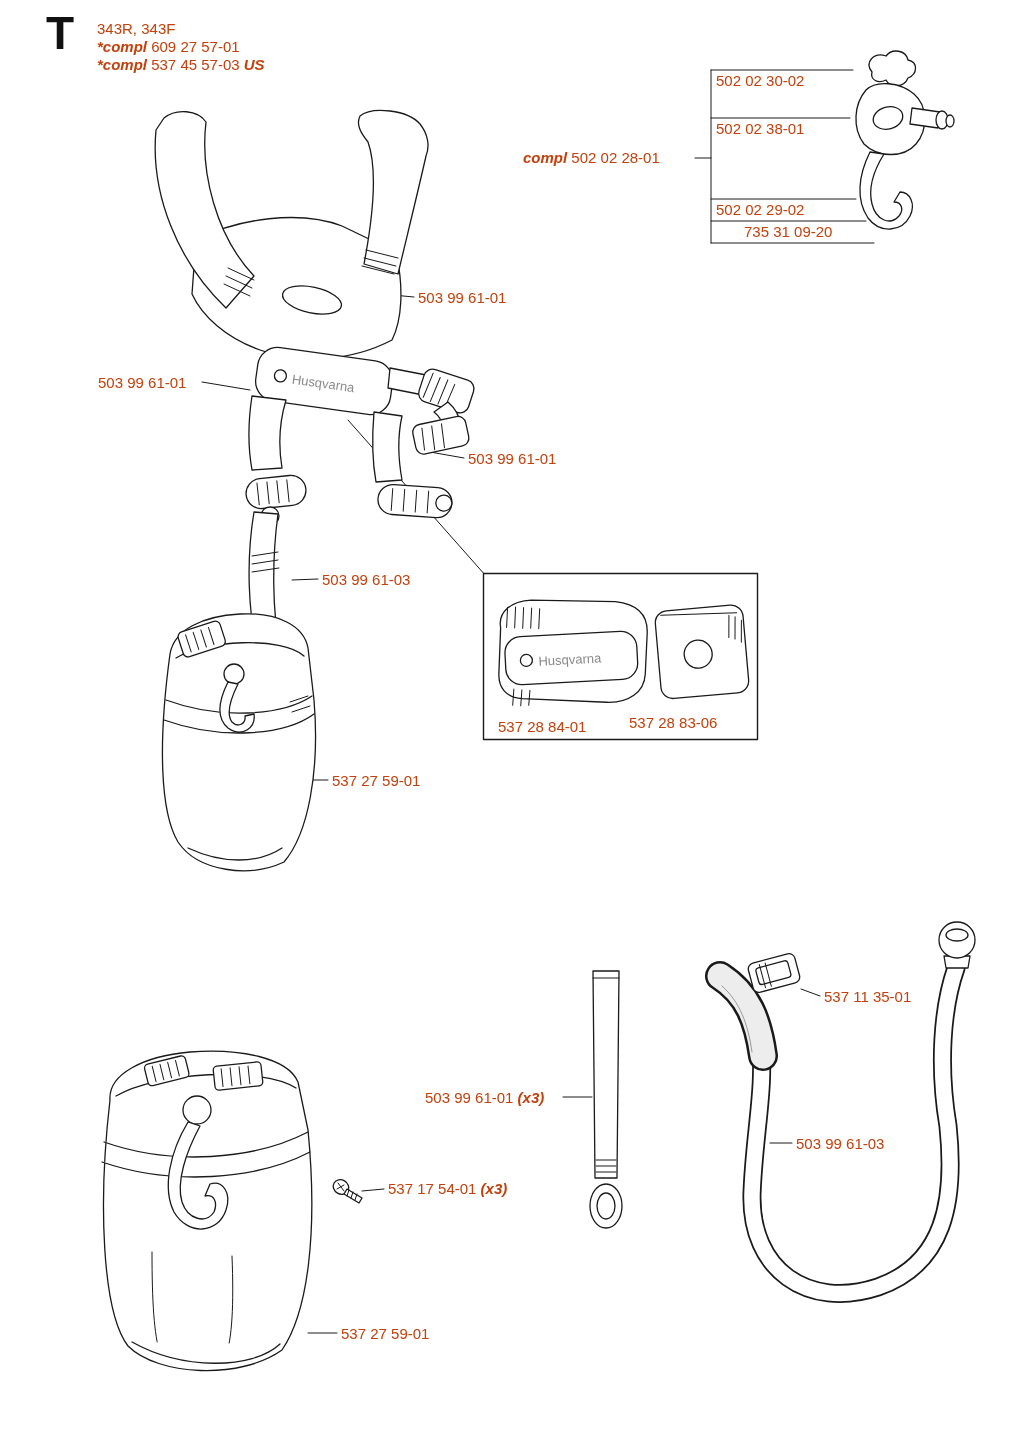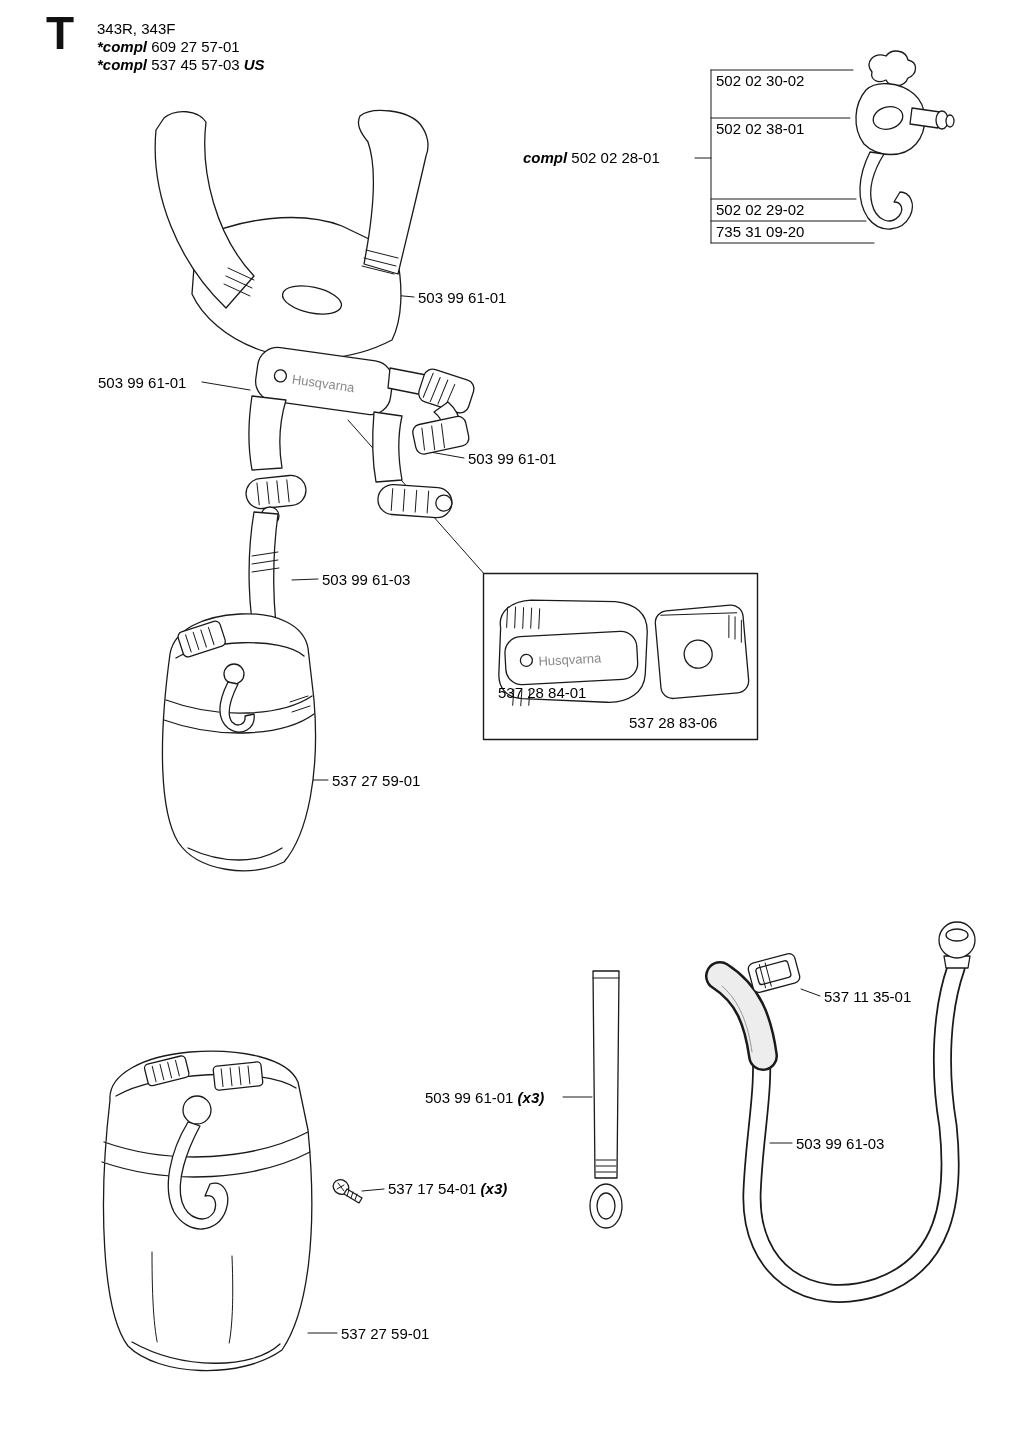--- a/index.html
+++ b/index.html
@@ -1,20 +1,20 @@
 <!DOCTYPE html>
 <html><head>
 <meta charset="utf-8">
 <style>
   * { margin:0; padding:0; box-sizing:border-box; }
   html,body { background:#ffffff; }
   body { font-family:"Liberation Sans", sans-serif; }
   .page { position:relative; width:1024px; height:1437px; background:#ffffff; color:#1a1a1a; overflow:hidden; }
   .page svg { position:absolute; left:0; top:0; }
-  .lbl { position:absolute; font-size:15px; line-height:17px; color:#000000; white-space:pre; }
+  .lbl { position:absolute; font-size:15px; line-height:17px; color:#c2410c; white-space:pre; }
   .b { font-weight:bold;font-style:italic; }
   .t-letter { position:absolute; font-size:46px; font-weight:bold; line-height:1; color:#111; }
 </style>
 </head>
 <body>
 
 <div class="page">
 
   <svg width="1024" height="1437" viewBox="0 0 1024 1437">
     <g fill="none" stroke="#1a1a1a" stroke-width="1.3" stroke-linejoin="round" stroke-linecap="round">
@@ -181,29 +181,29 @@
 
   <div class="t-letter" style="left:46px;top:10px">T</div>
   <div class="lbl" style="left:97px;top:20px">343R, 343F</div>
   <div class="lbl" style="left:97px;top:38px"><span class="b">*compl</span><span> 609 27 57-01</span><span class="b"></span></div>
   <div class="lbl" style="left:97px;top:56px"><span class="b">*compl</span><span> 537 45 57-03 </span><span class="b">US</span></div>
 
   <div class="lbl" style="left:716px;top:72px">502 02 30-02</div>
   <div class="lbl" style="left:716px;top:120px">502 02 38-01</div>
   <div class="lbl" style="left:523px;top:149px"><span class="b">compl</span><span> 502 02 28-01</span></div>
   <div class="lbl" style="left:716px;top:201px">502 02 29-02</div>
-  <div class="lbl" style="left:716px;top:223px">735 31 09-20</div>
+  <div class="lbl" style="left:744px;top:223px">735 31 09-20</div>
 
   <div class="lbl" style="left:418px;top:289px">503 99 61-01</div>
   <div class="lbl" style="left:98px;top:374px">503 99 61-01</div>
   <div class="lbl" style="left:468px;top:450px">503 99 61-01</div>
   <div class="lbl" style="left:322px;top:571px">503 99 61-03</div>
   <div class="lbl" style="left:332px;top:772px">537 27 59-01</div>
 
-  <div class="lbl" style="left:498px;top:684px">537 28 84-01</div>
+  <div class="lbl" style="left:498px;top:718px">537 28 84-01</div>
   <div class="lbl" style="left:629px;top:714px">537 28 83-06</div>
 
   <div class="lbl" style="left:425px;top:1089px"><span>503 99 61-01 </span><span class="b">(x3)</span></div>
   <div class="lbl" style="left:824px;top:988px">537 11 35-01</div>
   <div class="lbl" style="left:796px;top:1135px">503 99 61-03</div>
   <div class="lbl" style="left:388px;top:1180px"><span>537 17 54-01 </span><span class="b">(x3)</span></div>
   <div class="lbl" style="left:341px;top:1325px">537 27 59-01</div>
 
 </div>
 

